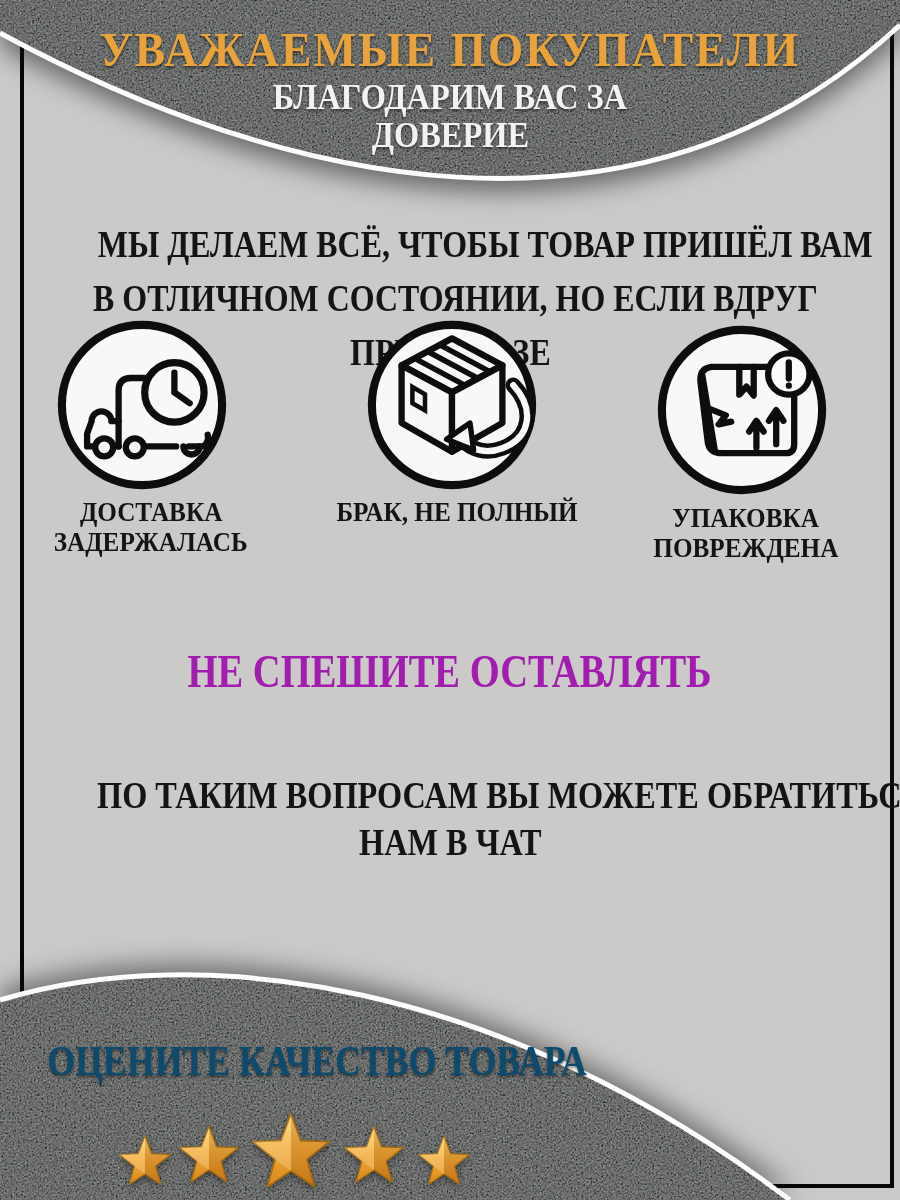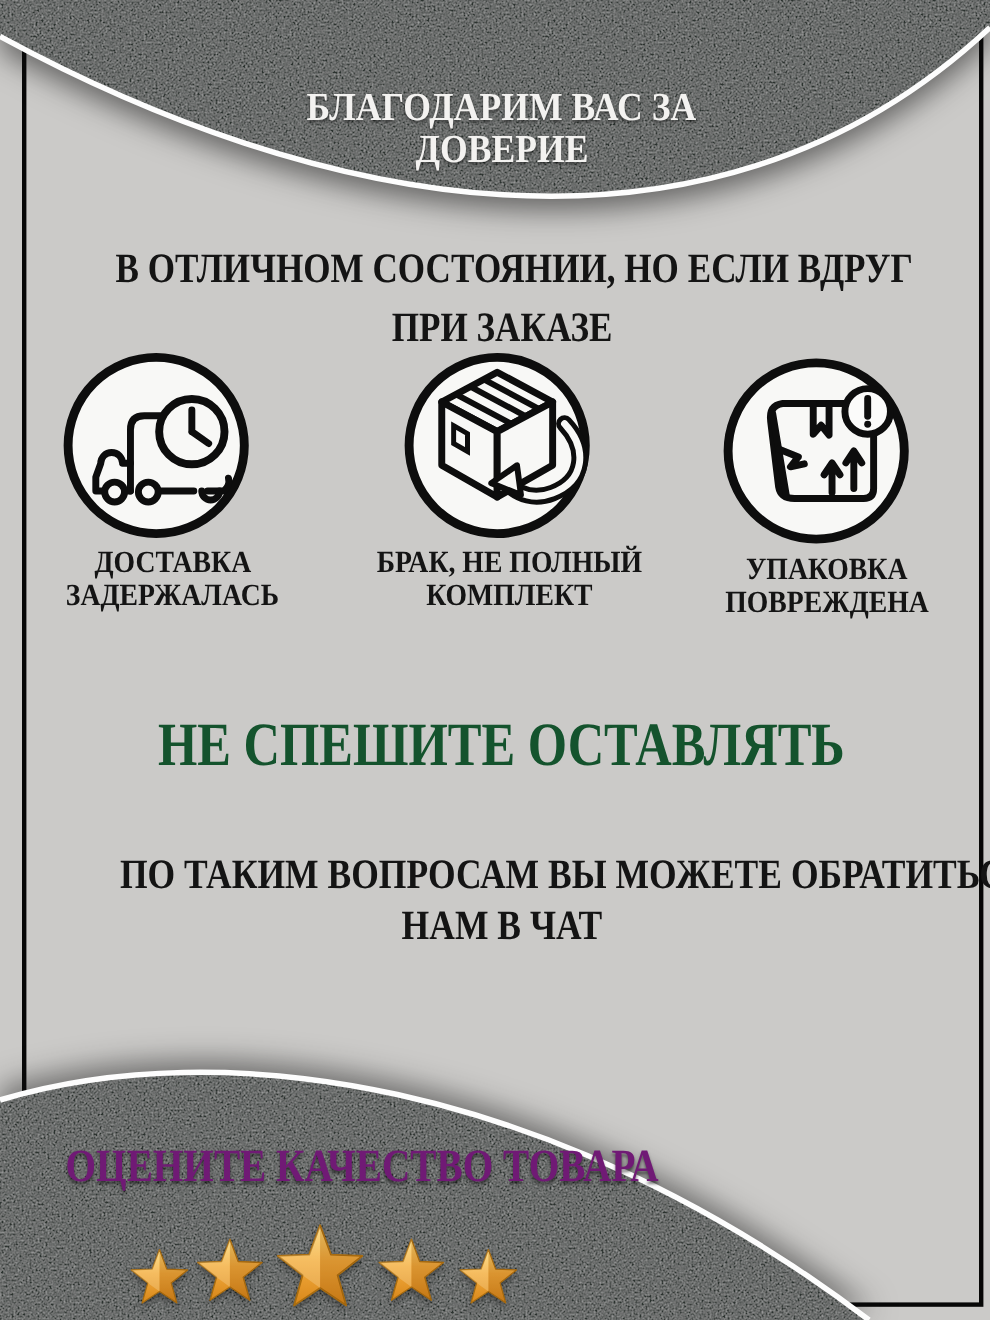--- a/index.html
+++ b/index.html
@@ -10,43 +10,43 @@
     -webkit-font-smoothing:antialiased;
   }
   .frame{
     position:absolute;left:20px;top:12px;width:866px;height:1168px;
     border:4px solid #070707;z-index:1;
   }
   .swoosh{position:absolute;left:0;z-index:2;overflow:visible;}
   .swoosh.top{top:0;filter:drop-shadow(0 10px 13px rgba(15,15,15,0.55));}
   .swoosh.bottom{top:900px;filter:drop-shadow(0 -8px 13px rgba(15,15,15,0.5));}
   .txt{position:absolute;left:24px;width:852px;text-align:center;z-index:3;font-weight:bold;}
-  .ln{display:block;padding-left:12px;}
+  .ln{display:block;}
   .sx{display:inline-block;white-space:nowrap;transform:scaleX(0.85);transform-origin:50% 50%;}
   .title{top:22px;font-size:48px;letter-spacing:2px;color:#e8a33c;
          text-shadow:0 2px 3px rgba(0,0,0,0.55);}
   .title .sx{transform:scaleX(0.95);}
   .subtitle{top:78px;font-size:36px;line-height:1.06;color:#f3f2f0;
             text-shadow:0 2px 3px rgba(0,0,0,0.5);}
   .subtitle .sx{transform:scaleX(0.9);}
   .intro{top:218px;font-size:38px;line-height:1.42;color:#141414;}
   .intro .sx{transform:scaleX(0.84);}
   .icon{position:absolute;z-index:3;}
   .icon-label{position:absolute;z-index:3;width:320px;text-align:center;
               font-weight:bold;font-size:28px;line-height:1.07;color:#141414;}
   .icon-label .sx{transform:scaleX(0.9);}
   .lab1{left:-9px;top:497px;}
   .lab2{left:297px;top:497px;}
   .lab3{left:586px;top:503px;}
-  .warning{top:642px;font-size:56px;line-height:1.26;color:#14532d;}
+  .warning{top:642px;font-size:47px;line-height:1.26;color:#a21caf;}
   .warning .sx{transform:scaleX(0.82);}
   .support{top:772px;font-size:38px;line-height:1.24;color:#141414;}
   .footer-text{position:absolute;left:0;width:540px;top:1036px;text-align:center;
                z-index:3;font-weight:bold;font-size:42px;line-height:1.21;
-               color:#701a75;text-shadow:0 2px 3px rgba(0,0,0,0.5);}
+               color:#0c4a6e;text-shadow:0 2px 3px rgba(0,0,0,0.5);}
   .footer-text .sx{transform:scaleX(0.85);}
   .star{position:absolute;z-index:3;filter:drop-shadow(0 3px 3px rgba(0,0,0,0.4));}
   .s1{left:117px;top:1132px;width:56px;height:56px;}
   .s2{left:177px;top:1122px;width:64px;height:64px;}
   .s3{left:249px;top:1108px;width:84px;height:84px;}
   .s4{left:342px;top:1122px;width:64px;height:64px;}
   .s5{left:416px;top:1132px;width:56px;height:56px;}
   .defs-holder{position:absolute;width:0;height:0;overflow:hidden;}
 </style>
 </head>
@@ -83,26 +83,30 @@
   <svg class="swoosh top" width="900" height="300" viewBox="0 0 900 300">
     <path d="M0,33 C280,185 640,268 900,25 L900,0 L0,0 Z" fill="#2b302d" filter="url(#grain)"></path>
     <path d="M0,33 C280,185 640,268 900,25" fill="none" stroke="#fdfdfd" stroke-width="5"></path>
   </svg>
 
   <svg class="swoosh bottom" width="900" height="300" viewBox="0 0 900 300">
     <path d="M0,100 C200,40 500,80 790,300 L0,300 Z" fill="#2b302d" filter="url(#grain)"></path>
     <path d="M0,100 C200,40 500,80 790,300" fill="none" stroke="#fdfdfd" stroke-width="5"></path>
   </svg>
 
+  <div class="txt title">
+    <span class="sx">УВАЖАЕМЫЕ ПОКУПАТЕЛИ</span>
+  </div>
   <div class="txt subtitle">
     <span class="ln"><span class="sx">БЛАГОДАРИМ ВАС ЗА</span></span>
     <span class="ln"><span class="sx">ДОВЕРИЕ</span></span>
   </div>
 
   <div class="txt intro">
+    <span class="ln"><span class="sx">МЫ ДЕЛАЕМ ВСЁ, ЧТОБЫ ТОВАР ПРИШЁЛ ВАМ</span></span>
     <span class="ln"><span class="sx">В ОТЛИЧНОМ СОСТОЯНИИ, НО ЕСЛИ ВДРУГ</span></span>
     <span class="ln"><span class="sx">ПРИ ЗАКАЗЕ</span></span>
   </div>
 
   <svg class="icon" style="left:52px;top:315px;" width="180" height="180" viewBox="0 0 200 200">
     <circle cx="100" cy="100" r="89" fill="#f8f8f6" stroke="#0d0d0d" stroke-width="9"></circle>
     <g stroke="#0d0d0d" stroke-width="7" fill="none" stroke-linecap="round" stroke-linejoin="round">
       <path d="M74,146 V84 Q74,70 88,70 H112"></path>
       <path d="M74,118 H66 A11 11 0 0 0 44,118 L39,132 V146 H74"></path>
       <path d="M104,146 H138"></path>
@@ -143,21 +147,20 @@
     <path d="M152,47 V65" stroke="#0d0d0d" stroke-width="7" stroke-linecap="round"></path>
     <circle cx="152" cy="73" r="3.5" fill="#0d0d0d"></circle>
   </svg>
 
   <div class="icon-label lab1">
     <span class="ln"><span class="sx">ДОСТАВКА</span></span>
     <span class="ln"><span class="sx">ЗАДЕРЖАЛАСЬ</span></span>
   </div>
   <div class="icon-label lab2">
     <span class="ln"><span class="sx">БРАК, НЕ ПОЛНЫЙ</span></span>
-    <span class="ln"><span class="sx">КОМПЛЕКТ</span></span>
   </div>
   <div class="icon-label lab3">
     <span class="ln"><span class="sx">УПАКОВКА</span></span>
     <span class="ln"><span class="sx">ПОВРЕЖДЕНА</span></span>
   </div>
 
   <div class="txt warning">
     <span class="ln"><span class="sx">НЕ СПЕШИТЕ ОСТАВЛЯТЬ</span></span>
   </div>
 

